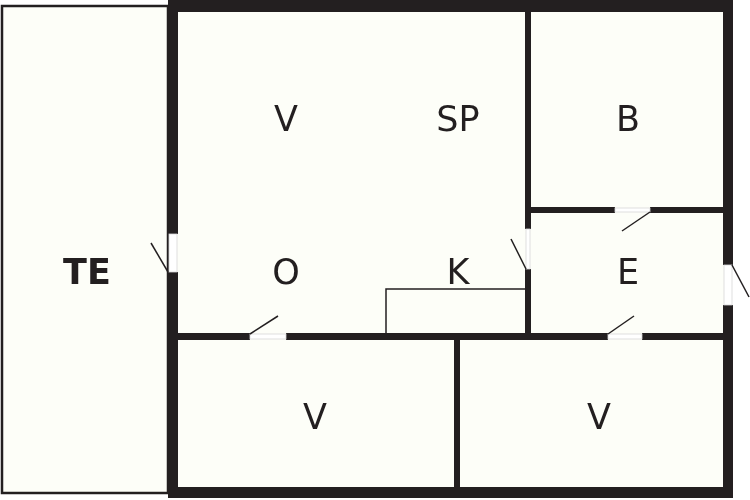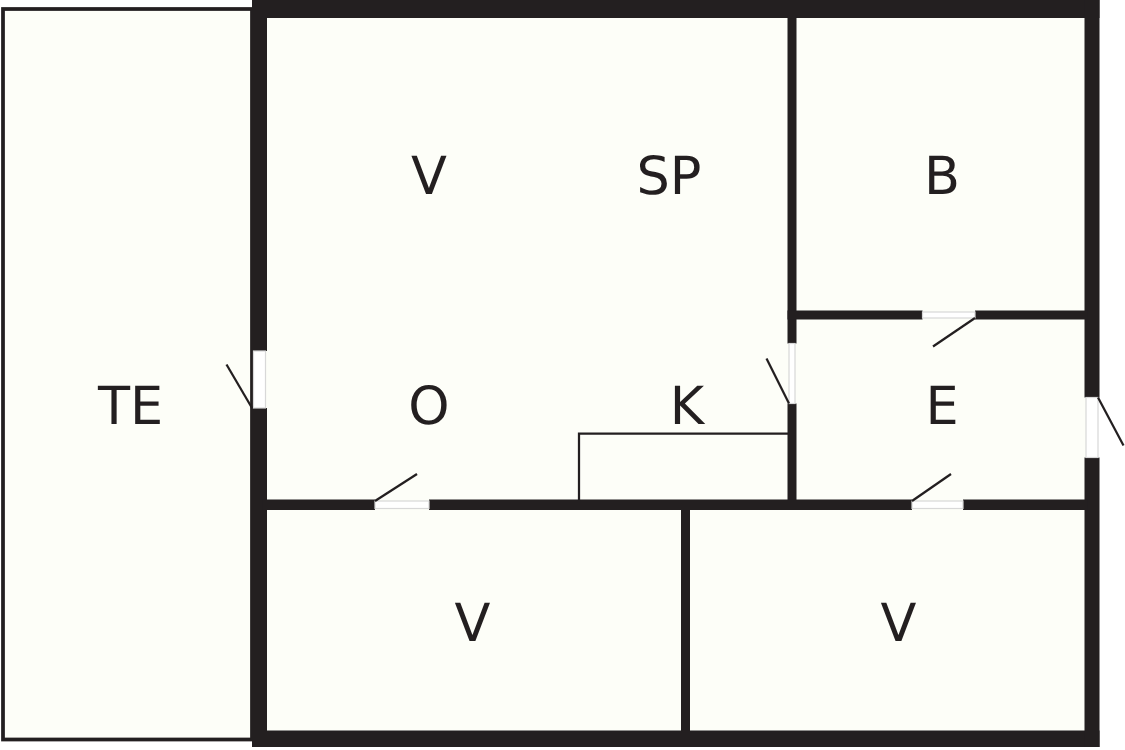--- a/index.html
+++ b/index.html
@@ -68,21 +68,21 @@
   <g stroke="#231f20" stroke-width="1.5" fill="none">
     <line x1="168" y1="272" x2="151" y2="243"></line>
     <line x1="732" y1="265" x2="749" y2="297"></line>
     <line x1="526" y1="269" x2="511" y2="239"></line>
     <line x1="650" y1="212" x2="622" y2="231"></line>
     <line x1="250" y1="334" x2="278" y2="316"></line>
     <line x1="608" y1="334" x2="634" y2="316"></line>
   </g>
 </svg>
 
-<div class="room-label" style="left:87px;top:272px;">TE</div>
+<div class="room-label" style="left:87px;top:272px;font-weight:bold;">TE</div>
 <div class="room-label" style="left:286px;top:119px;">V</div>
-<div class="room-label" style="left:446px;top:119px;">SP</div>
+<div class="room-label" style="left:458px;top:119px;">SP</div>
 <div class="room-label" style="left:628px;top:119px;">B</div>
 <div class="room-label" style="left:286px;top:272px;">O</div>
 <div class="room-label" style="left:458px;top:272px;">K</div>
 <div class="room-label" style="left:628px;top:272px;">E</div>
 <div class="room-label" style="left:315px;top:417px;">V</div>
 <div class="room-label" style="left:599px;top:417px;">V</div>
 
 </body></html>

